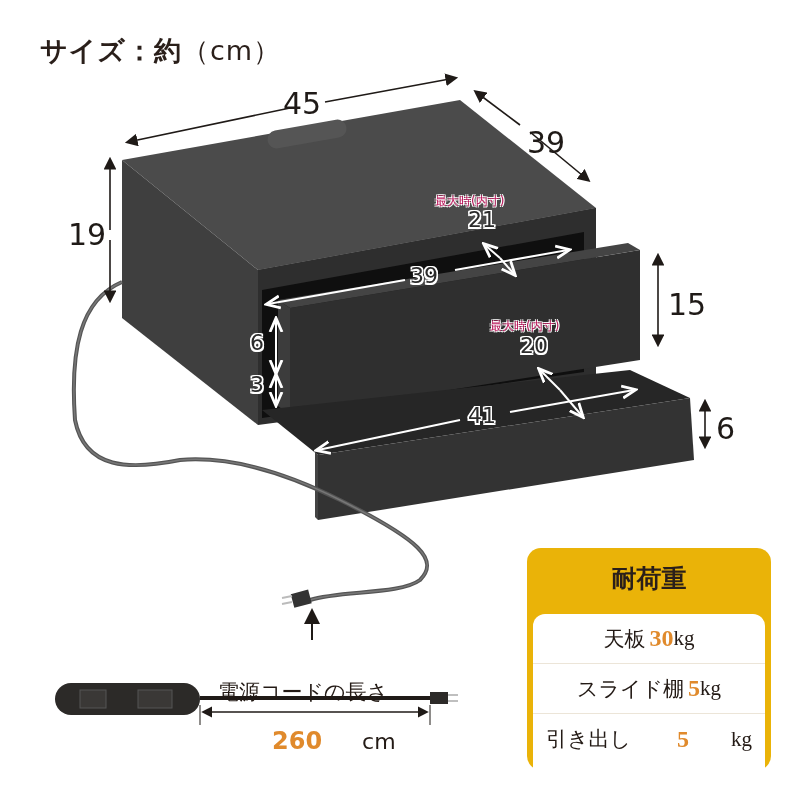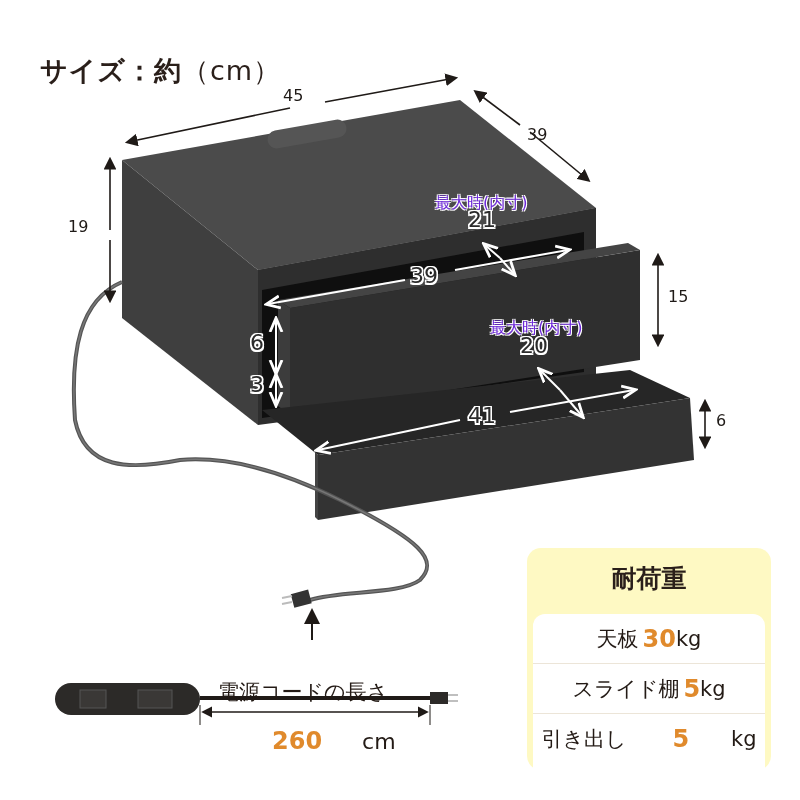--- a/index.html
+++ b/index.html
@@ -1,26 +1,26 @@
 <!DOCTYPE html>
 <html><head>
 <meta charset="utf-8">
 <style>
   html,body{margin:0;padding:0;background:#fff;}
   body{width:800px;height:800px;position:relative;overflow:hidden;font-family:"DejaVu Sans","Liberation Sans",sans-serif;color:#231a15;}
-  .title{position:absolute;left:40px;top:33px;font-size:27px;font-weight:bold;letter-spacing:1px;color:#2a1f1a;margin-top:20px;}
+  .title{position:absolute;left:40px;top:33px;font-size:27px;font-weight:bold;letter-spacing:1px;color:#2a1f1a;}
   .title .unit{font-weight:normal;}
   svg.art{position:absolute;left:0;top:0;width:800px;height:800px;}
-  .dim{position:absolute;font-size:16px;color:#1f1a17;font-family:"DejaVu Sans",sans-serif;}
+  .dim{position:absolute;font-size:30px;color:#1f1a17;font-family:"DejaVu Sans",sans-serif;}
   .dim-white{position:absolute;font-size:22px;color:#2b2b2b;font-family:"DejaVu Sans",sans-serif;
      -webkit-text-stroke:0; text-shadow:-1.5px -1.5px 0 #fff,1.5px -1.5px 0 #fff,-1.5px 1.5px 0 #fff,1.5px 1.5px 0 #fff,0 1.5px 0 #fff,0 -1.5px 0 #fff,1.5px 0 0 #fff,-1.5px 0 0 #fff;}
-  .note{position:absolute;font-size:16px;color:#6d28d9;
+  .note{position:absolute;font-size:12px;color:#be185d;
      text-shadow:-1px -1px 0 #fff,1px -1px 0 #fff,-1px 1px 0 #fff,1px 1px 0 #fff;}
   
-  .load-card{position:absolute;left:527px;top:548px;width:244px;height:222px;background:#fef9c3;border-radius:14px;}
+  .load-card{position:absolute;left:527px;top:548px;width:244px;height:222px;background:#eab308;border-radius:14px;font-family:Liberation Serif, serif;}
   .load-title{position:absolute;left:0;top:14px;width:244px;text-align:center;font-size:25px;font-weight:bold;color:#2a1f1a;}
   .load-rows{position:absolute;left:6px;top:66px;width:232px;height:172px;background:#fff;border-radius:12px;overflow:hidden;}
   .load-row{height:50px;display:flex;align-items:center;justify-content:center;font-size:21px;color:#231a15;border-bottom:1px solid #ece5d8;box-sizing:border-box;}
   .load-row:last-child{border-bottom:none;gap:42px;}
   .load-row .num{color:#e08a2c;font-weight:bold;font-size:24px;margin-left:4px;}
   .load-row .kg{font-size:21px;}
   
   .cord-card{position:absolute;left:28px;top:640px;width:476px;height:140px;background:#f3ede2;border-radius:14px;}
   .cord-label{position:absolute;left:190px;top:18px;font-size:21px;color:#231a15;}
   .cord-len{position:absolute;left:238px;top:88px;font-size:22px;}

